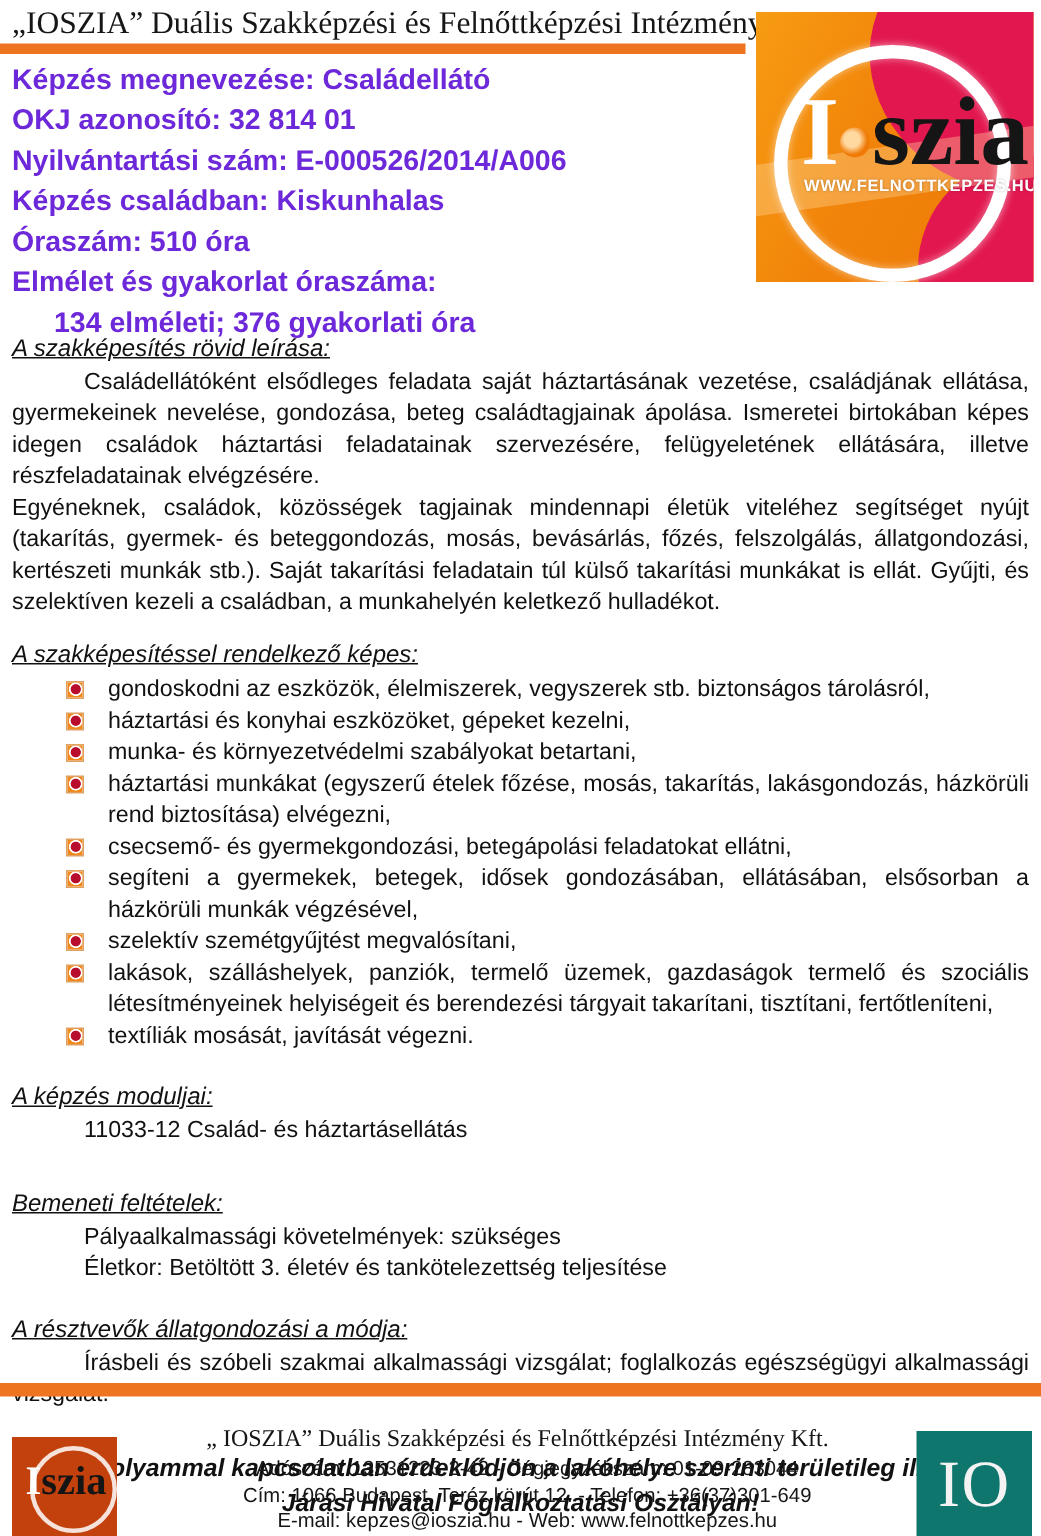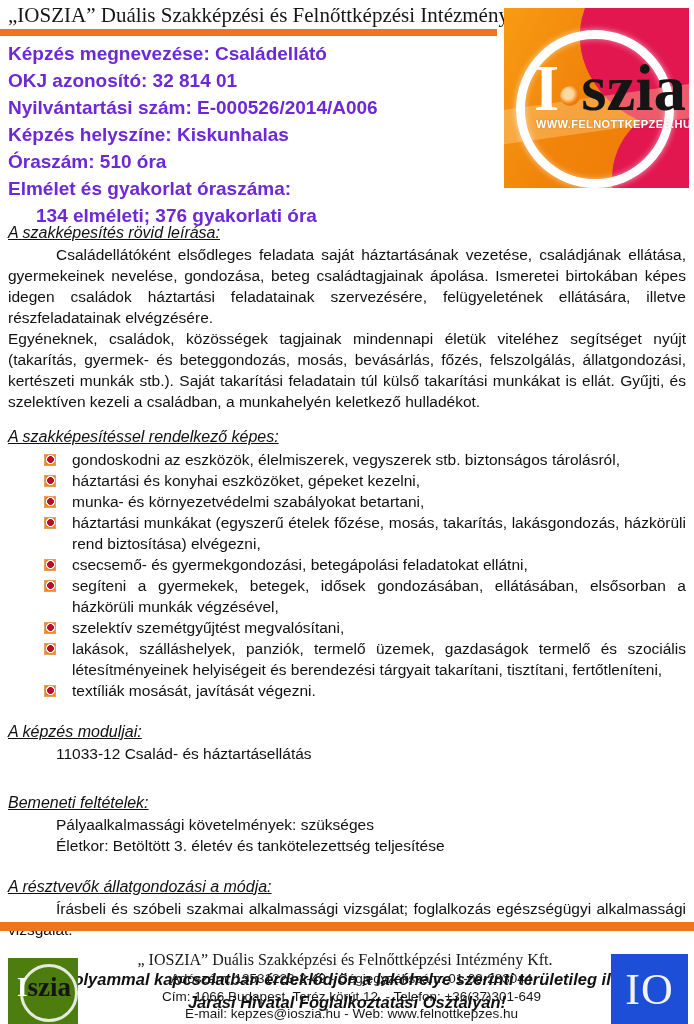--- a/index.html
+++ b/index.html
@@ -97,21 +97,21 @@
   }
   
   .ftr-rule{
     position:absolute;left:0;top:922px;width:694px;height:9px;background:#ee7420;
   }
   .footer{
     position:absolute;left:0;top:944px;width:694px;height:80px;
   }
   .f-logo-left{
     position:absolute;left:8px;top:14px;width:70px;height:66px;
-    background:#4d7c0f;overflow:hidden;
+    background:#c2410c;overflow:hidden;
   }
   .f-logo-left .ring2{
     position:absolute;left:12px;top:6px;width:52px;height:52px;
     border:3px solid rgba(255,255,255,.85);border-radius:50%;
   }
   .f-logo-left .word{
     position:absolute;left:9px;top:14px;
     font-family:"Liberation Serif", serif;font-weight:bold;font-size:27px;
     white-space:nowrap;
   }
@@ -119,21 +119,21 @@
   .f-logo-left .word .szia{color:#151515;}
   .f-center{
     position:absolute;left:90px;top:6px;width:510px;text-align:center;color:#161616;
   }
   .f-company{
     font-family:"Liberation Serif", serif;font-size:16px;line-height:20px;
   }
   .f-line{font-size:13.5px;line-height:17.5px;padding-left:13px;}
   .f-logo-right{
     position:absolute;left:611px;top:10px;width:77px;height:70px;
-    background:#1d4ed8;display:flex;align-items:center;justify-content:center;
+    background:#0f766e;display:flex;align-items:center;justify-content:center;
   }
   .f-logo-right span{
     color:#f3f3f3;font-family:"Liberation Serif", serif;font-size:44px;letter-spacing:1px;
   }
 </style>
 </head>
 <body>
 
 <div class="page">
 
@@ -146,21 +146,21 @@
     <div class="stripe"></div>
     <div class="ring"></div>
     <div class="word"><span class="i">I</span><span class="dot"></span><span class="szia">szia</span></div>
     <div class="url">WWW.FELNOTTKEPZES.HU</div>
   </div>
 
   <div class="course">
     <div>Képzés megnevezése: Családellátó</div>
     <div>OKJ azonosító: 32 814 01</div>
     <div>Nyilvántartási szám: E-000526/2014/A006</div>
-    <div>Képzés helyszíne: Kiskunhalas</div>
+    <div>Képzés családban: Kiskunhalas</div>
     <div>Óraszám: 510 óra</div>
     <div>Elmélet és gyakorlat óraszáma:</div>
     <div class="hours">134 elméleti; 376 gyakorlati óra</div>
   </div>
 
   <div class="body">
 
     <div class="h-u">A szakképesítés rövid leírása:</div>
     <p class="para indent">Családellátóként elsődleges feladata saját háztartásának vezetése, családjának ellátása, gyermekeinek nevelése, gondozása, beteg családtagjainak ápolása. Ismeretei birtokában képes idegen családok háztartási feladatainak szervezésére, felügyeletének ellátására, illetve részfeladatainak elvégzésére.</p>
     <p class="para">Egyéneknek, családok, közösségek tagjainak mindennapi életük viteléhez segítséget nyújt (takarítás, gyermek- és beteggondozás, mosás, bevásárlás, főzés, felszolgálás, állatgondozási, kertészeti munkák stb.). Saját takarítási feladatain túl külső takarítási munkákat is ellát. Gyűjti, és szelektíven kezeli a családban, a munkahelyén keletkező hulladékot.</p>

